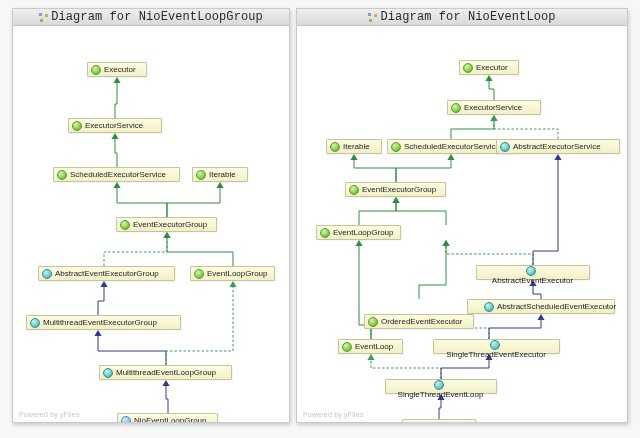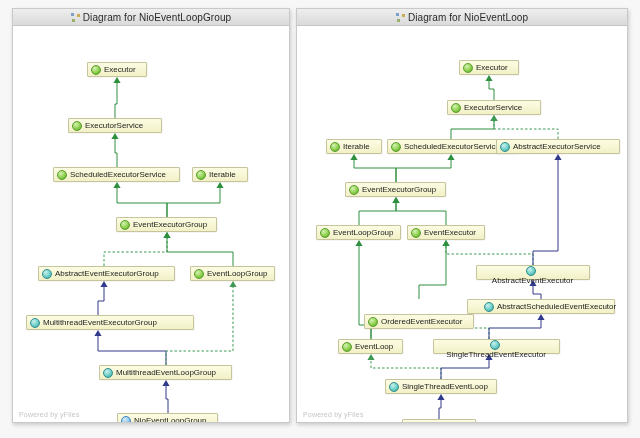--- a/index.html
+++ b/index.html
@@ -25,24 +25,25 @@
   }
   .panel-title {
     position: absolute;
     left: 0; right: 0; top: 0;
     height: 17px;
     background: linear-gradient(to bottom, #efefef 0%, #e4e4e4 50%, #dadada 100%);
     border-bottom: 1px solid #c4c4c4;
     display: flex;
     align-items: center;
     justify-content: center;
-    font-size: 10px;
+    font-size: 12px;
     color: #2a2a2a;
     letter-spacing: 0.1px;
     box-sizing: border-box;
+    font-family: Liberation Mono, monospace;
   }
   .title-icon {
     width: 9px;
     height: 9px;
     margin-right: 3px;
     display: inline-block;
     position: relative;
     flex: none;
   }
   .title-icon i {
@@ -164,21 +165,21 @@
           <span>EventExecutorGroup</span>
         </div>
         <div class="node" style="left: 25px; top: 240px; width: 137px;">
           <span class="ic cls"></span>
           <span>AbstractEventExecutorGroup</span>
         </div>
         <div class="node" style="left: 177px; top: 240px; width: 85px;">
           <span class="ic iface"></span>
           <span>EventLoopGroup</span>
         </div>
-        <div class="node" style="left: 13px; top: 289px; width: 168px;">
+        <div class="node" style="left: 13px; top: 289px; width: 155px;">
           <span class="ic cls"></span>
           <span>MultithreadEventExecutorGroup</span>
         </div>
         <div class="node" style="left: 86px; top: 339px; width: 133px;">
           <span class="ic cls"></span>
           <span>MultithreadEventLoopGroup</span>
         </div>
         <div class="node" style="left: 104px; top: 387px; width: 101px;">
           <span class="ic concrete"></span>
           <span>NioEventLoopGroup</span>
@@ -255,45 +256,41 @@
           <span>AbstractExecutorService</span>
         </div>
         <div class="node" style="left: 48px; top: 156px; width: 101px;">
           <span class="ic iface"></span>
           <span>EventExecutorGroup</span>
         </div>
         <div class="node" style="left: 19px; top: 199px; width: 85px;">
           <span class="ic iface"></span>
           <span>EventLoopGroup</span>
         </div>
-        <div class="node" style="left: 110px; top: 199px; width: 78px;">
-          <span class="ic iface"></span>
-          <span>EventExecutor</span>
-        </div>
         <div class="node" style="left: 179px; top: 239px; width: 114px; flex-direction: column;">
           <span class="ic cls"></span>
           <span>AbstractEventExecutor</span>
         </div>
         <div class="node" style="left: 67px; top: 288px; width: 110px;">
           <span class="ic iface"></span>
           <span>OrderedEventExecutor</span>
         </div>
         <div class="node" style="left: 170px; top: 273px; width: 148px; padding-left: 16px;">
           <span class="ic cls"></span>
           <span>AbstractScheduledEventExecutor</span>
         </div>
         <div class="node" style="left: 41px; top: 313px; width: 65px;">
           <span class="ic iface"></span>
           <span>EventLoop</span>
         </div>
         <div class="node" style="left: 136px; top: 313px; width: 127px; flex-direction: column;">
           <span class="ic cls"></span>
           <span>SingleThreadEventExecutor</span>
         </div>
-        <div class="node" style="left: 88px; top: 353px; width: 112px;">
+        <div class="node" style="left: 88px; top: 353px; width: 112px; flex-direction: column;">
           <span class="ic cls"></span>
           <span>SingleThreadEventLoop</span>
         </div>
         <div class="node" style="left: 105px; top: 393px; width: 74px;">
           <span class="ic concrete"></span>
         </div>
         <div class="watermark">Powered by yFiles</div>
       </div>
     </div>
   </div>

